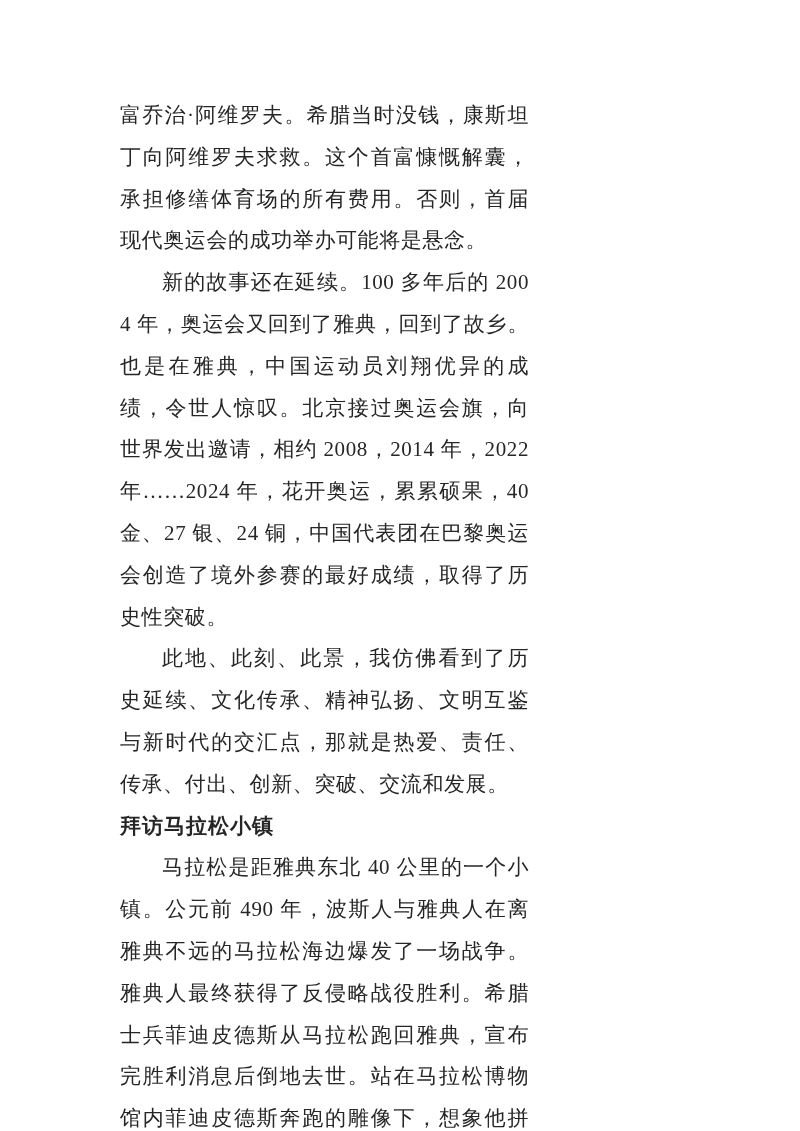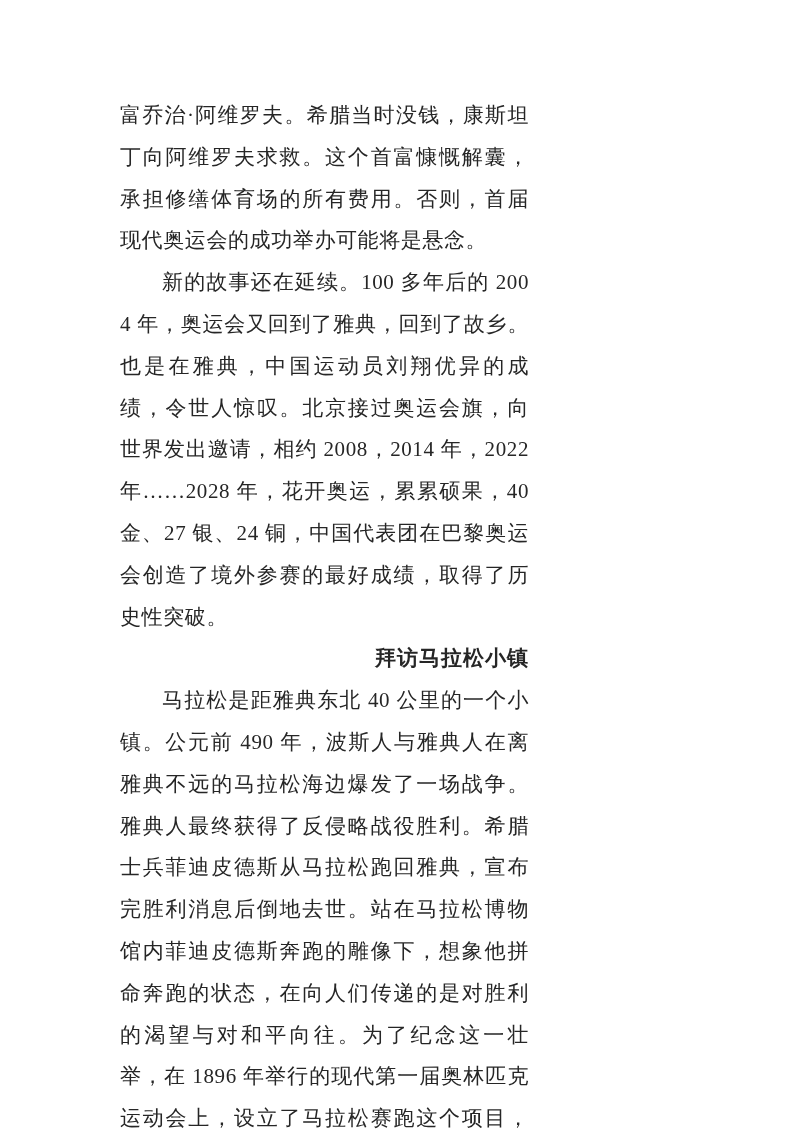--- a/index.html
+++ b/index.html
@@ -26,28 +26,29 @@
     text-justify: inter-character;
     text-indent: 2em;
     letter-spacing: 0.6px;
     word-break: break-all;
   }
   .page p.no-indent {
     text-indent: 0;
   }
   .section-heading {
     margin: 0;
-    text-align: right;
+    text-align: left;
     font-size: 21px;
     font-weight: bold;
     line-height: 41.8px;
     letter-spacing: 1px;
   }
 </style>
 </head>
 <body>
 
 <div class="page">
   <p class="no-indent">富乔治·阿维罗夫。希腊当时没钱，康斯坦丁向阿维罗夫求救。这个首富慷慨解囊，承担修缮体育场的所有费用。否则，首届现代奥运会的成功举办可能将是悬念。</p>
-  <p>新的故事还在延续。100 多年后的 2004 年，奥运会又回到了雅典，回到了故乡。也是在雅典，中国运动员刘翔优异的成绩，令世人惊叹。北京接过奥运会旗，向世界发出邀请，相约 2008，2014 年，2022 年……2028 年，花开奥运，累累硕果，40 金、27 银、24 铜，中国代表团在巴黎奥运会创造了境外参赛的最好成绩，取得了历史性突破。</p>
+  <p>新的故事还在延续。100 多年后的 2004 年，奥运会又回到了雅典，回到了故乡。也是在雅典，中国运动员刘翔优异的成绩，令世人惊叹。北京接过奥运会旗，向世界发出邀请，相约 2008，2014 年，2022 年……2024 年，花开奥运，累累硕果，40 金、27 银、24 铜，中国代表团在巴黎奥运会创造了境外参赛的最好成绩，取得了历史性突破。</p>
+  <p>此地、此刻、此景，我仿佛看到了历史延续、文化传承、精神弘扬、文明互鉴与新时代的交汇点，那就是热爱、责任、传承、付出、创新、突破、交流和发展。</p>
   <h2 class="section-heading">拜访马拉松小镇</h2>
   <p>马拉松是距雅典东北 40 公里的一个小镇。公元前 490 年，波斯人与雅典人在离雅典不远的马拉松海边爆发了一场战争。雅典人最终获得了反侵略战役胜利。希腊士兵菲迪皮德斯从马拉松跑回雅典，宣布完胜利消息后倒地去世。站在马拉松博物馆内菲迪皮德斯奔跑的雕像下，想象他拼命奔跑的状态，在向人们传递的是对胜利的渴望与对和平向往。为了纪念这一壮举，在 1896 年举行的现代第一届奥林匹克运动会上，设立了马拉松赛跑这个项目，把当年斐迪庇第斯送信跑的里程——42.193 公里作为赛跑的距离。体育运动中最著名的马拉松赛跑从此名扬天下。</p>
 </div>
 
 </body></html>

